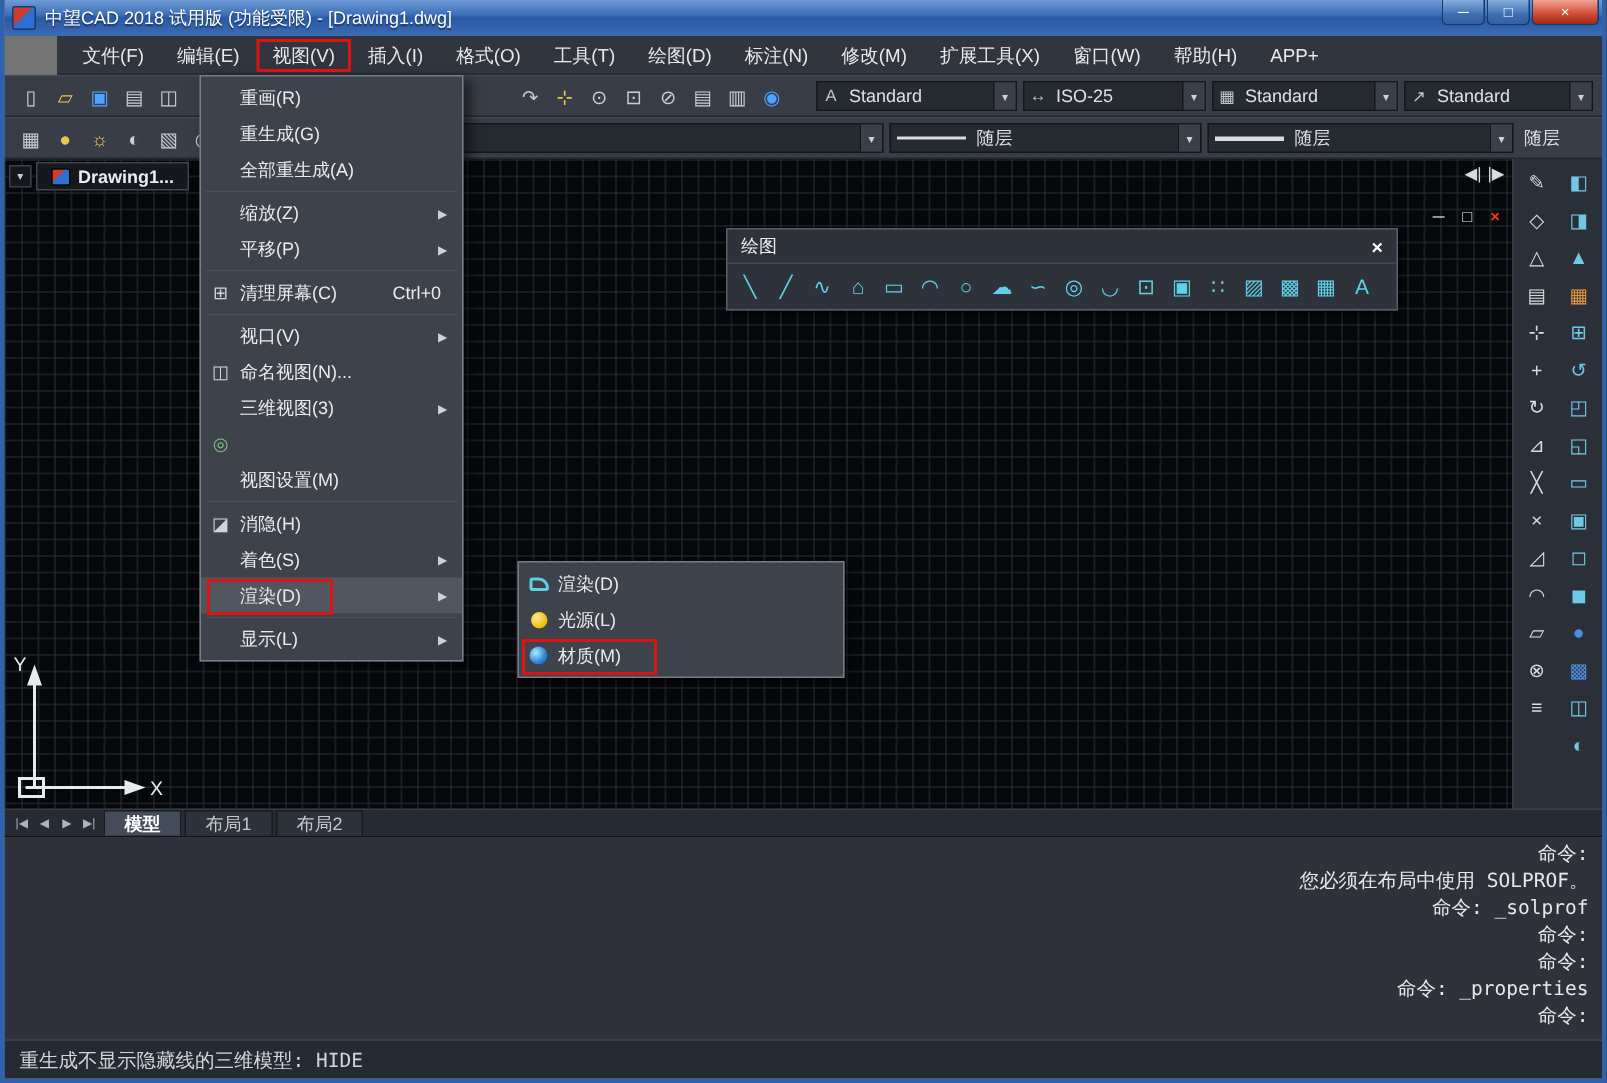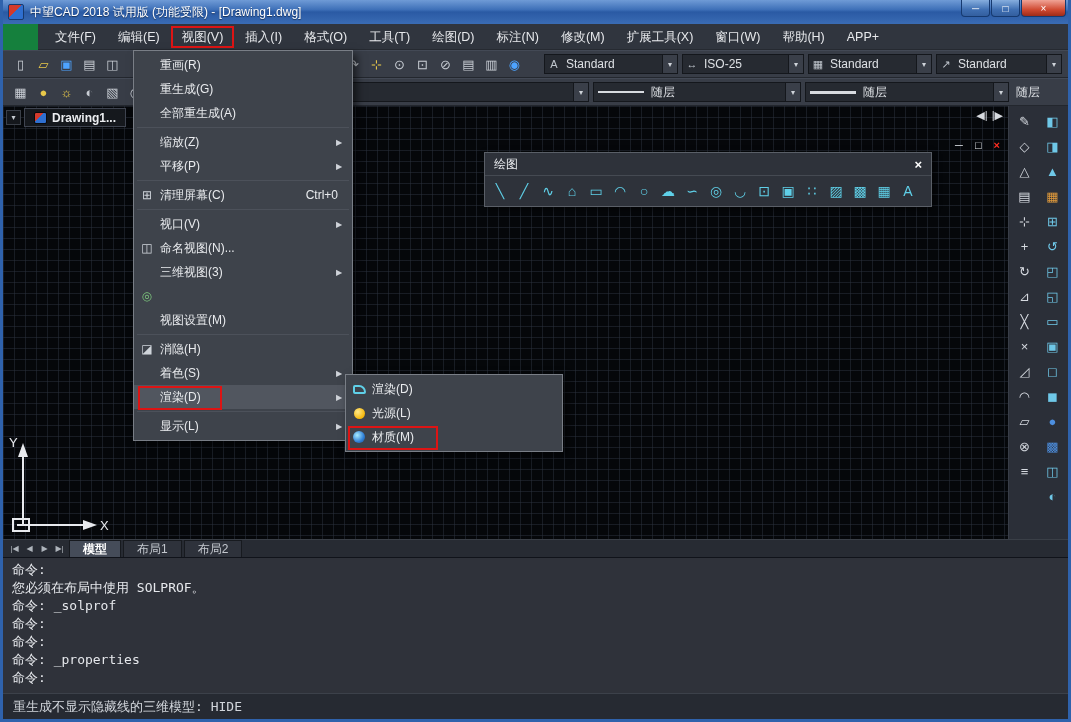--- a/index.html
+++ b/index.html
@@ -1,20 +1,20 @@
 <!DOCTYPE html>
 <html><head>
 <meta charset="utf-8">
 <style>
   * { margin:0; padding:0; box-sizing:border-box; }
   body { font-family:"Liberation Sans", sans-serif; background:#111; }
   .window {
     position:relative; width:1071px; height:722px;
     border:3px solid #2f62ac; border-top:none;
-    background:#15803d; overflow:hidden;
+    background:#737373; overflow:hidden;
   }
 
   
   .titlebar {
     height:24px; display:flex; align-items:center;
     background:linear-gradient(180deg,#6f9bd6 0%,#3e70b8 40%,#2a5aa4 50%,#3a6cb4 100%);
     color:#fff; font-size:12px; padding-left:5px;
   }
   .app-logo { width:16px; height:16px; margin-right:6px; border-radius:2px;
     background:linear-gradient(135deg,#d33a2c 0 45%,#2f6fd0 45% 100%); border:1px solid #17396e; }
@@ -81,21 +81,21 @@
   .drawbar { position:absolute; left:481px; top:152px; width:448px; background:#2e323a;
     border:1px solid #5a5f67; box-shadow:2px 2px 6px rgba(0,0,0,.55); z-index:20; }
   .dt-title { height:23px; display:flex; align-items:center; padding:0 9px;
     color:#eceef1; font-size:12px; border-bottom:1px solid #454a52; }
   .dt-close { margin-left:auto; color:#fff; font-size:13px; font-weight:bold; }
   .dt-icons { display:flex; align-items:center; padding:2px 3px; }
   .dticon { width:24px; height:26px; display:flex; align-items:center; justify-content:center;
     color:#5fd0e8; font-size:14px; }
 
   
-  .menu { position:absolute; left:130px; top:50px; width:220px; background:#3e434b;
+  .menu { position:absolute; left:130px; top:50px; width:176px; background:#3e434b;
     border:1px solid #797e86; box-shadow:4px 4px 8px rgba(0,0,0,.55); z-index:100; padding:2px 0; }
   .mi { height:24px; display:flex; align-items:center; position:relative;
     color:#e9ebee; font-size:12px; }
   .mi.active { background:#51565f; }
   .mico { flex:0 0 26px; text-align:center; font-size:12px; color:#cfd4da; }
   .mico.green { color:#7ec87e; }
   .mlabel { flex:1; white-space:nowrap; }
   .mshortcut { padding-right:14px; }
   .marrow { flex:0 0 16px; font-size:8px; color:#cfd3d9; }
   .msep { height:1px; background:#2c3037; border-bottom:1px solid #4c515a; margin:2px 3px; }
@@ -120,21 +120,21 @@
   .tabbar { height:18px; background:#272b33; border-top:1px solid #3a3f47;
     display:flex; align-items:center; font-size:12px; color:#c3c7cd; padding-left:4px; }
   .tnav { width:15px; text-align:center; font-size:8px; color:#aeb4bb; }
   .ltab { padding:0 13px; height:17px; line-height:16px; background:#2e323b;
     border:1px solid #171a1f; border-bottom:none; margin-left:2px; white-space:nowrap; }
   .ltab.active { background:#454c59; color:#ffffff;font-weight:bold; }
 
   
   .cmdarea { height:136px; background:#2f323a; border-top:1px solid #10131a;
     padding:3px 9px; font-family:"DejaVu Sans Mono", monospace; font-size:13px; color:#e6e8ec; }
-  .cmdline { height:18px; line-height:18px; white-space:pre; }
+  .cmdline { height:18px; line-height:18px; white-space:pre;text-align:right; }
 
   
   .statusbar { height:26px; background:#262a32; border-top:1px solid #3c414a;
     display:flex; align-items:center; padding:0 10px;
     font-family:"DejaVu Sans Mono", monospace; font-size:13px; color:#d2d6dc; }
 </style>
 </head>
 <body>
 
 <div class="window">

